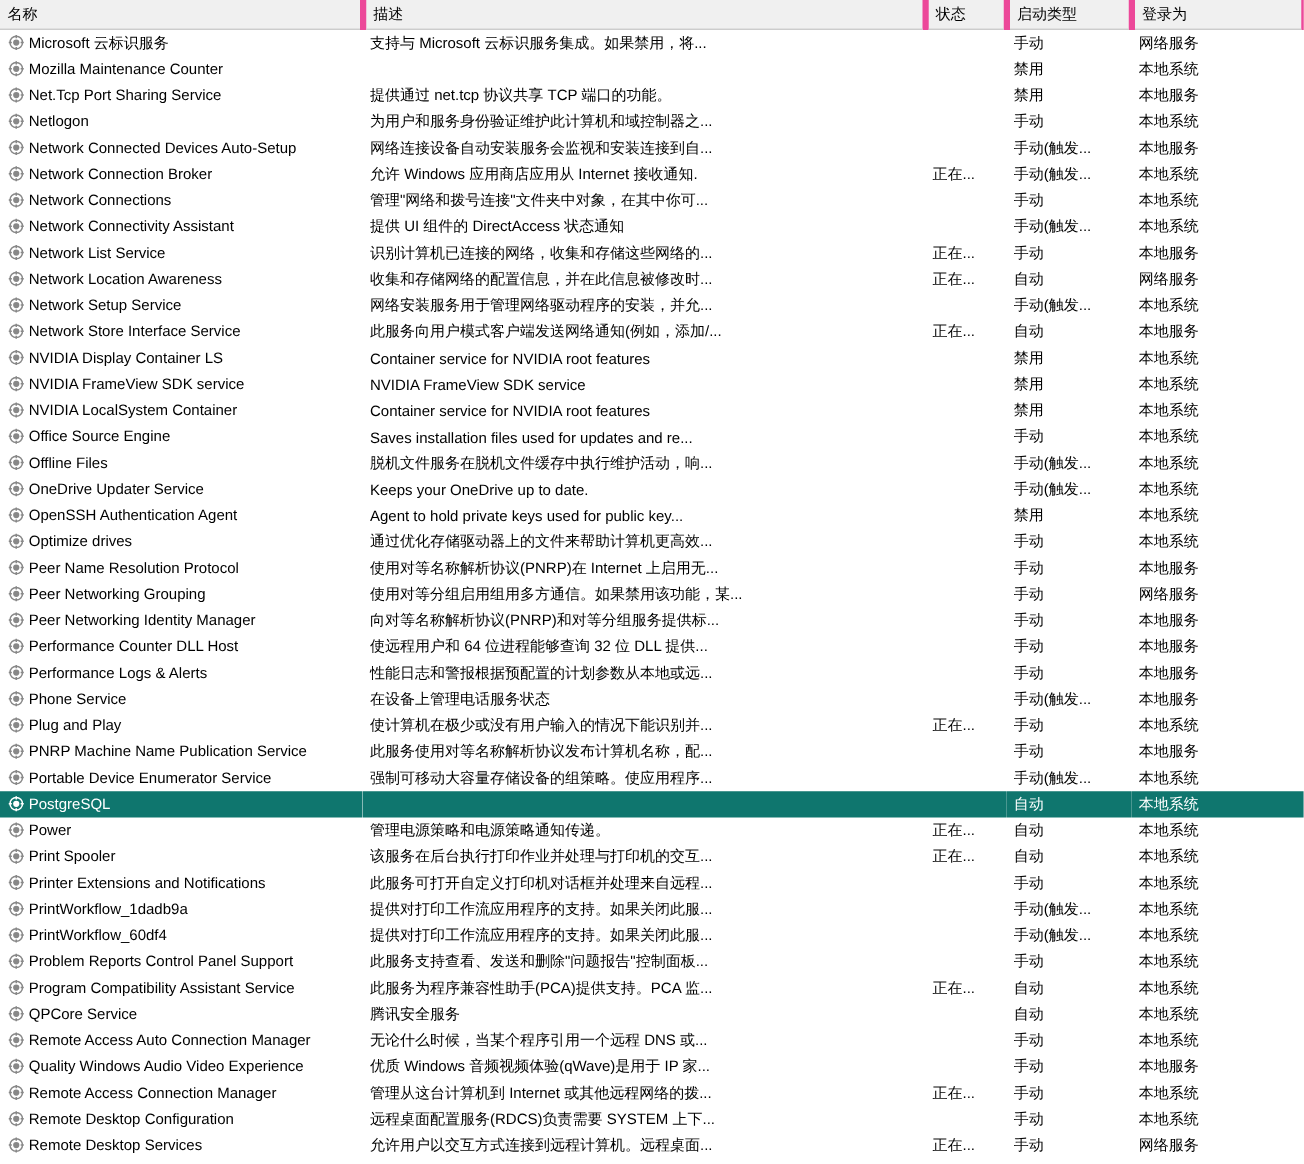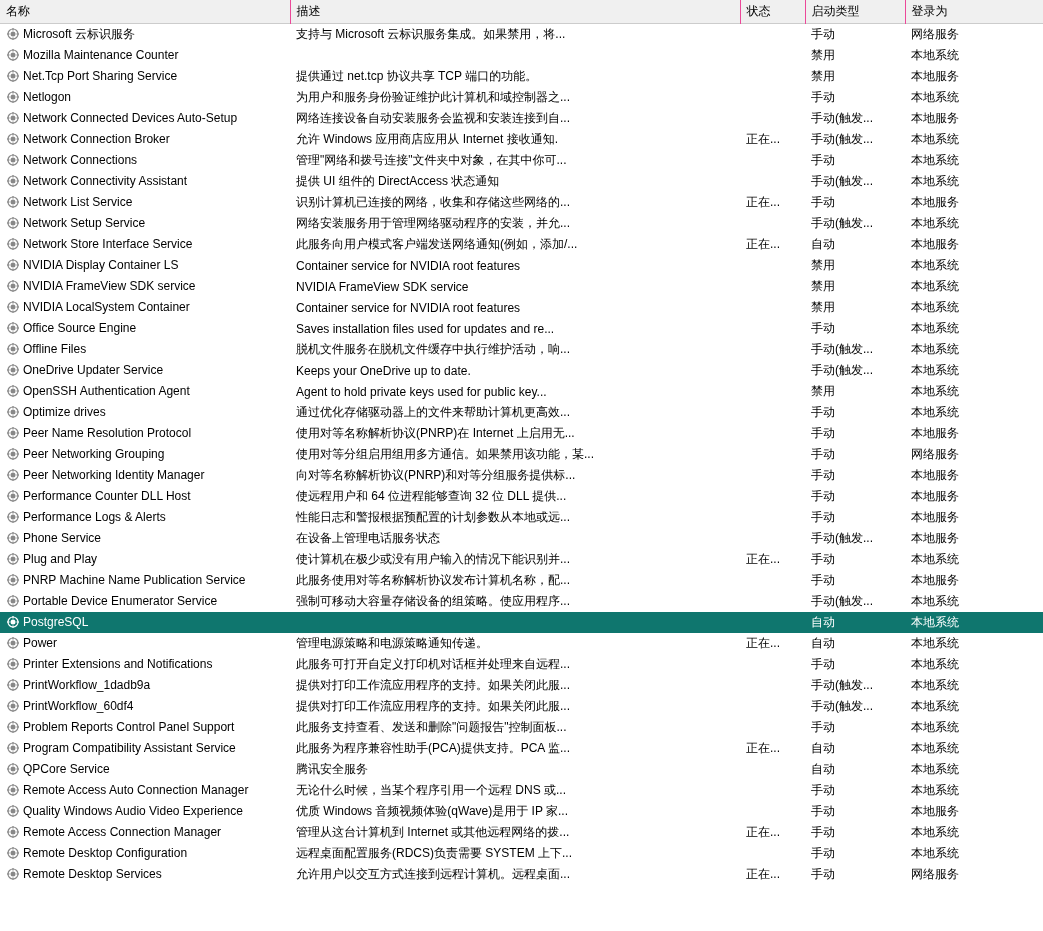--- a/index.html
+++ b/index.html
@@ -20,21 +20,21 @@
     }
     thead tr {
       background: #f0f0f0;
       border-bottom: 1px solid #cccccc;
     }
     thead th {
       text-align: left;
       padding: 3px 6px;
       font-weight: normal;
       font-size: 12px;
-      border-right: 1px solid #ec4899;
+      border-right: 5px solid #ec4899;
       cursor: pointer;
       white-space: nowrap;
       overflow: hidden;
     }
     tbody tr {
       height: 20px;
       padding-left: 20px;
     }
     tbody tr.selected {
       background: #0f766e;
@@ -232,20 +232,36 @@
         <tr>
           <td class="col-name"><span class="service-icon">
     <svg viewBox="0 0 14 14" xmlns="http://www.w3.org/2000/svg">
       <circle cx="7" cy="7" r="5" fill="none" stroke="#888" stroke-width="1.2"></circle>
       <circle cx="7" cy="7" r="2.5" fill="#888"></circle>
       <line x1="7" y1="1" x2="7" y2="3.5" stroke="#888" stroke-width="1.2"></line>
       <line x1="7" y1="10.5" x2="7" y2="13" stroke="#888" stroke-width="1.2"></line>
       <line x1="1" y1="7" x2="3.5" y2="7" stroke="#888" stroke-width="1.2"></line>
       <line x1="10.5" y1="7" x2="13" y2="7" stroke="#888" stroke-width="1.2"></line>
     </svg>
+  </span><span>Network Location Awareness</span></td>
+          <td class="col-desc">收集和存储网络的配置信息，并在此信息被修改时...</td>
+          <td class="col-status">正在...</td>
+          <td class="col-startup">自动</td>
+          <td class="col-login">网络服务</td>
+        </tr>
+        <tr>
+          <td class="col-name"><span class="service-icon">
+    <svg viewBox="0 0 14 14" xmlns="http://www.w3.org/2000/svg">
+      <circle cx="7" cy="7" r="5" fill="none" stroke="#888" stroke-width="1.2"></circle>
+      <circle cx="7" cy="7" r="2.5" fill="#888"></circle>
+      <line x1="7" y1="1" x2="7" y2="3.5" stroke="#888" stroke-width="1.2"></line>
+      <line x1="7" y1="10.5" x2="7" y2="13" stroke="#888" stroke-width="1.2"></line>
+      <line x1="1" y1="7" x2="3.5" y2="7" stroke="#888" stroke-width="1.2"></line>
+      <line x1="10.5" y1="7" x2="13" y2="7" stroke="#888" stroke-width="1.2"></line>
+    </svg>
   </span><span>Network Setup Service</span></td>
           <td class="col-desc">网络安装服务用于管理网络驱动程序的安装，并允...</td>
           <td class="col-status"></td>
           <td class="col-startup">手动(触发...</td>
           <td class="col-login">本地系统</td>
         </tr>
         <tr>
           <td class="col-name"><span class="service-icon">
     <svg viewBox="0 0 14 14" xmlns="http://www.w3.org/2000/svg">
       <circle cx="7" cy="7" r="5" fill="none" stroke="#888" stroke-width="1.2"></circle>
@@ -568,20 +584,36 @@
         <tr>
           <td class="col-name"><span class="service-icon">
     <svg viewBox="0 0 14 14" xmlns="http://www.w3.org/2000/svg">
       <circle cx="7" cy="7" r="5" fill="none" stroke="#888" stroke-width="1.2"></circle>
       <circle cx="7" cy="7" r="2.5" fill="#888"></circle>
       <line x1="7" y1="1" x2="7" y2="3.5" stroke="#888" stroke-width="1.2"></line>
       <line x1="7" y1="10.5" x2="7" y2="13" stroke="#888" stroke-width="1.2"></line>
       <line x1="1" y1="7" x2="3.5" y2="7" stroke="#888" stroke-width="1.2"></line>
       <line x1="10.5" y1="7" x2="13" y2="7" stroke="#888" stroke-width="1.2"></line>
     </svg>
+  </span><span>Print Spooler</span></td>
+          <td class="col-desc">该服务在后台执行打印作业并处理与打印机的交互...</td>
+          <td class="col-status">正在...</td>
+          <td class="col-startup">自动</td>
+          <td class="col-login">本地系统</td>
+        </tr>
+        <tr>
+          <td class="col-name"><span class="service-icon">
+    <svg viewBox="0 0 14 14" xmlns="http://www.w3.org/2000/svg">
+      <circle cx="7" cy="7" r="5" fill="none" stroke="#888" stroke-width="1.2"></circle>
+      <circle cx="7" cy="7" r="2.5" fill="#888"></circle>
+      <line x1="7" y1="1" x2="7" y2="3.5" stroke="#888" stroke-width="1.2"></line>
+      <line x1="7" y1="10.5" x2="7" y2="13" stroke="#888" stroke-width="1.2"></line>
+      <line x1="1" y1="7" x2="3.5" y2="7" stroke="#888" stroke-width="1.2"></line>
+      <line x1="10.5" y1="7" x2="13" y2="7" stroke="#888" stroke-width="1.2"></line>
+    </svg>
   </span><span>Printer Extensions and Notifications</span></td>
           <td class="col-desc">此服务可打开自定义打印机对话框并处理来自远程...</td>
           <td class="col-status"></td>
           <td class="col-startup">手动</td>
           <td class="col-login">本地系统</td>
         </tr>
         <tr>
           <td class="col-name"><span class="service-icon">
     <svg viewBox="0 0 14 14" xmlns="http://www.w3.org/2000/svg">
       <circle cx="7" cy="7" r="5" fill="none" stroke="#888" stroke-width="1.2"></circle>

